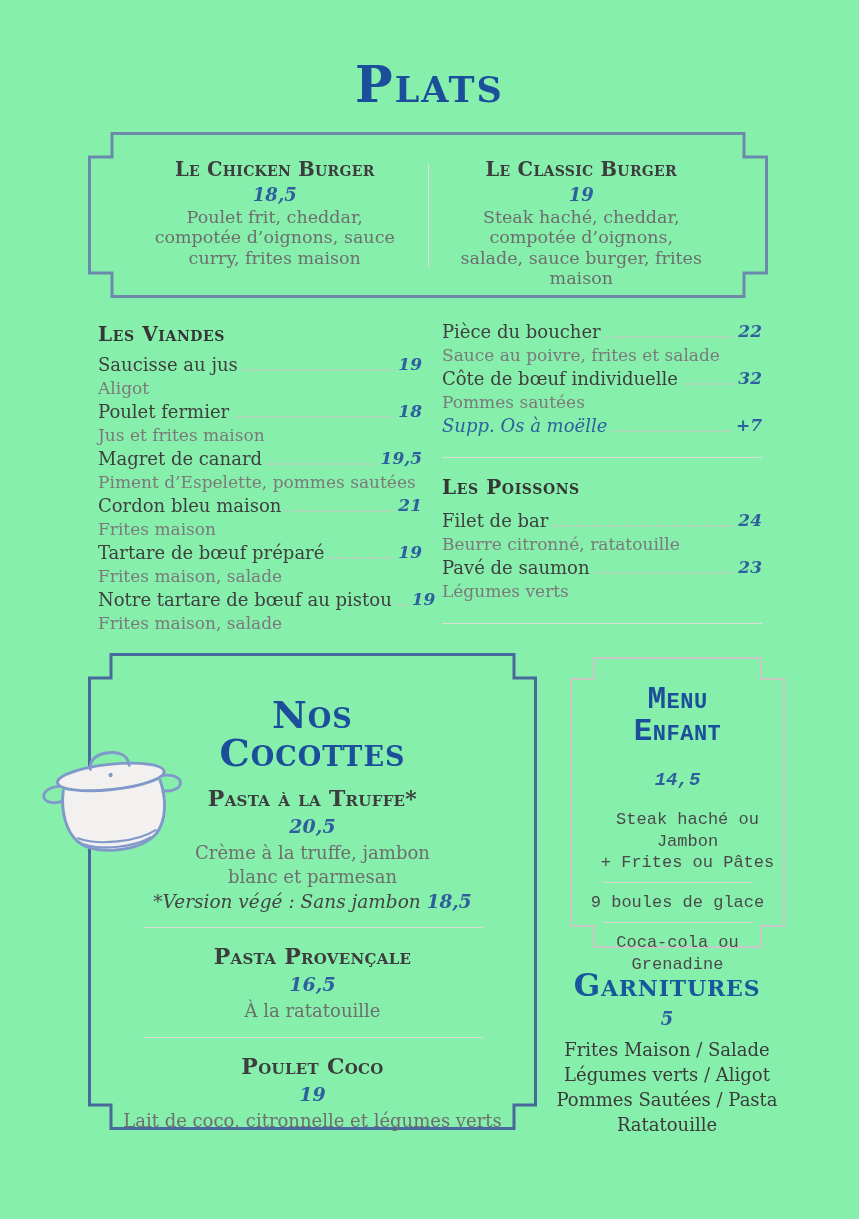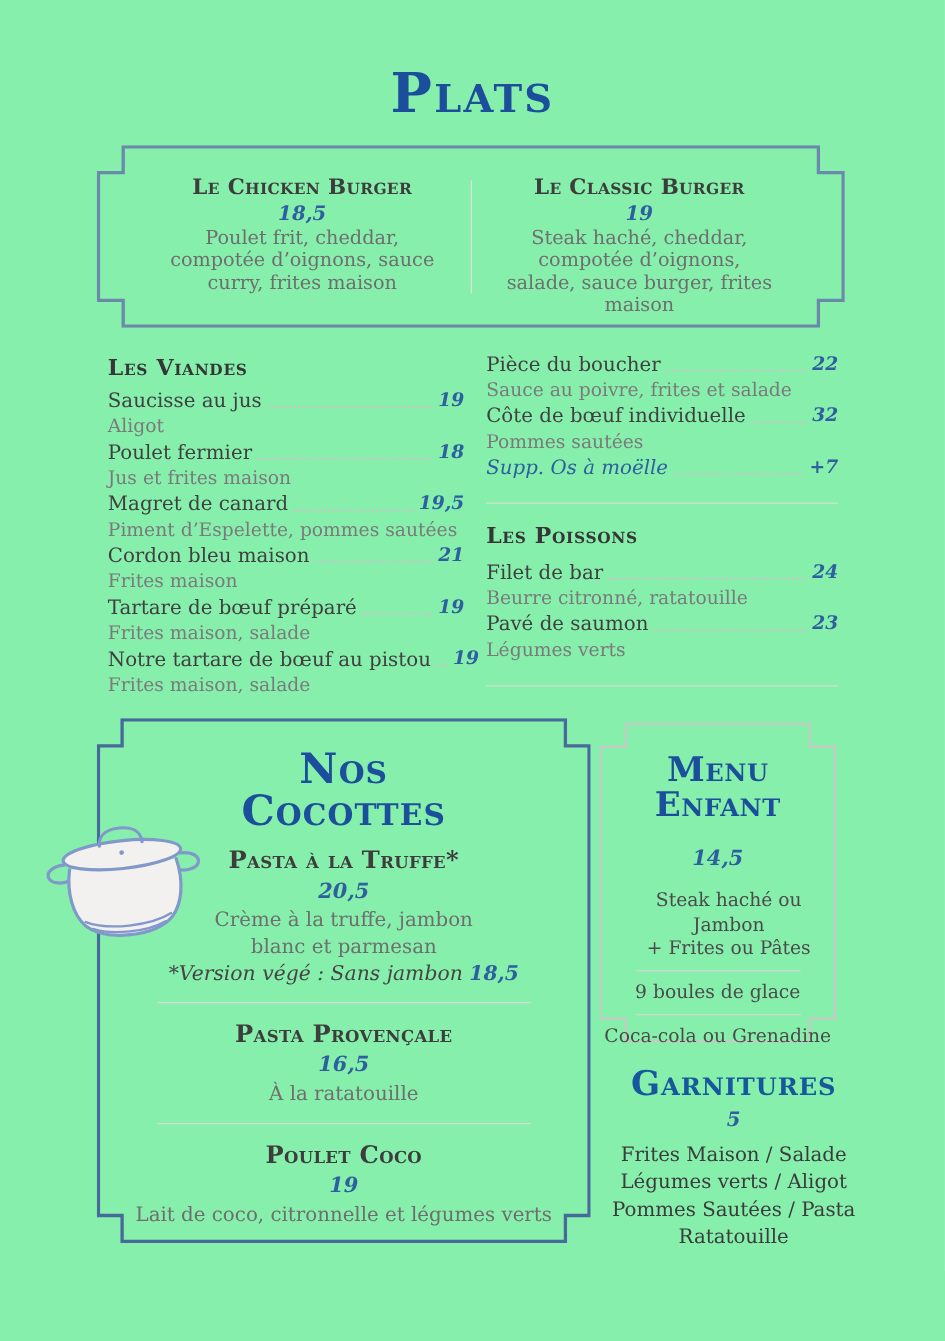--- a/index.html
+++ b/index.html
@@ -34,35 +34,35 @@
   .mi-name{font-size:18px;color:#3f3f3f;white-space:nowrap;}
   .leader{flex:1;border-bottom:2px dotted #c7c6c2;margin:0 5px 5px;min-width:10px;}
   .mi-price{font-size:17px;font-weight:bold;font-style:italic;color:#2e5f9e;white-space:nowrap;}
   .mi-sub{font-size:17px;color:#7a7a7a;line-height:24px;}
   .supp .mi-name{color:#2e5f9e;font-style:italic;}
   .hr{border-top:1px solid #dddcd8;margin:20px 0 17px;}
   .col-right .sec-title{margin-bottom:10px;}
 
   
   .cocottes-box{position:absolute;left:88px;top:653px;width:449px;height:477px;text-align:center;}
-  .coc-content{position:absolute;left:0;top:0;right:0;bottom:0;padding-top:27px;box-sizing:border-box;}
+  .coc-content{position:absolute;left:0;top:0;right:0;bottom:0;padding-top:43px;box-sizing:border-box;}
   .coc-title{font-size:38px;font-weight:bold;font-variant:small-caps;color:#1c4f9b;
     line-height:1.0;letter-spacing:1px;}
   .coc-item{margin-top:13px;}
   .coc-name{font-size:22px;font-weight:bold;font-variant:small-caps;color:#3d3d3d;letter-spacing:.3px;}
   .coc-price{font-size:19px;font-weight:bold;font-style:italic;color:#2e5f9e;margin-top:4px;}
   .coc-desc{font-size:18px;color:#6e6e6e;line-height:1.32;max-width:290px;margin:4px auto 0;}
   .coc-desc.wide{max-width:380px;}
   .coc-note{font-size:18.5px;font-style:italic;color:#454545;margin-top:2px;}
   .coc-note-price{font-weight:bold;color:#2e5f9e;}
   .coc-hr{width:340px;margin:15px auto;border-top:1px solid #dcdbd7;}
   .pot{position:absolute;left:-52px;top:92px;width:156px;height:125px;transform:rotate(-6deg);}
 
   
-  .enfant-box{position:absolute;left:545px;top:657px;width:215px;height:291px;text-align:center;}
+  .enfant-box{position:absolute;left:570px;top:657px;width:215px;height:291px;text-align:center;font-family:Liberation Mono, monospace;}
   .enf-content{position:absolute;left:0;top:0;right:0;bottom:0;padding-top:27px;box-sizing:border-box;}
   .enf-title{font-size:31px;font-weight:bold;font-variant:small-caps;color:#1c4f9b;
     line-height:1.04;letter-spacing:.5px;}
   .enf-price{font-size:19px;font-weight:bold;font-style:italic;color:#2e5f9e;margin-top:21px;}
   .enf-item{font-size:17px;color:#4a4a4a;line-height:1.25;}
   .enf-first{margin-top:18px;margin-left:20px;}
   .enf-hr{width:150px;margin:9px auto;border-top:1px solid #d8d7d3;}
 
   
   .garnitures{position:absolute;left:537px;top:970px;width:260px;text-align:center;}

